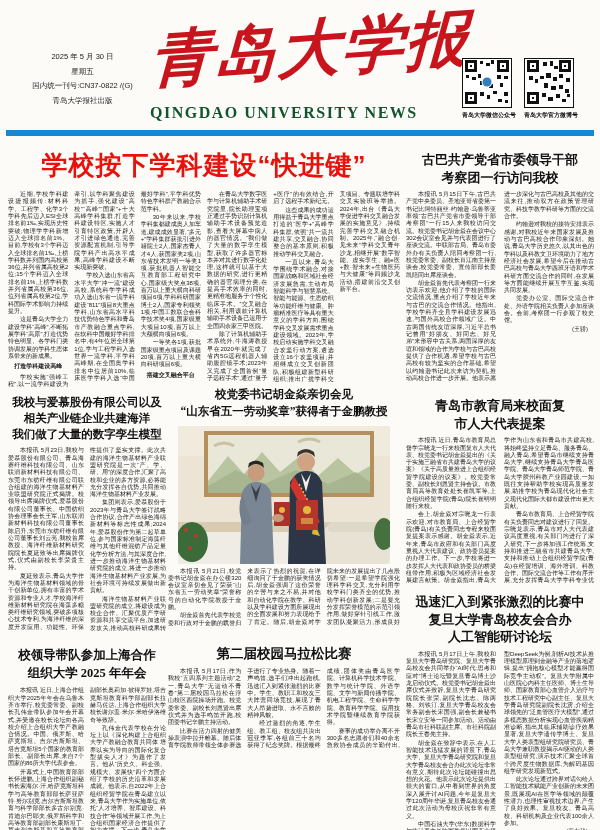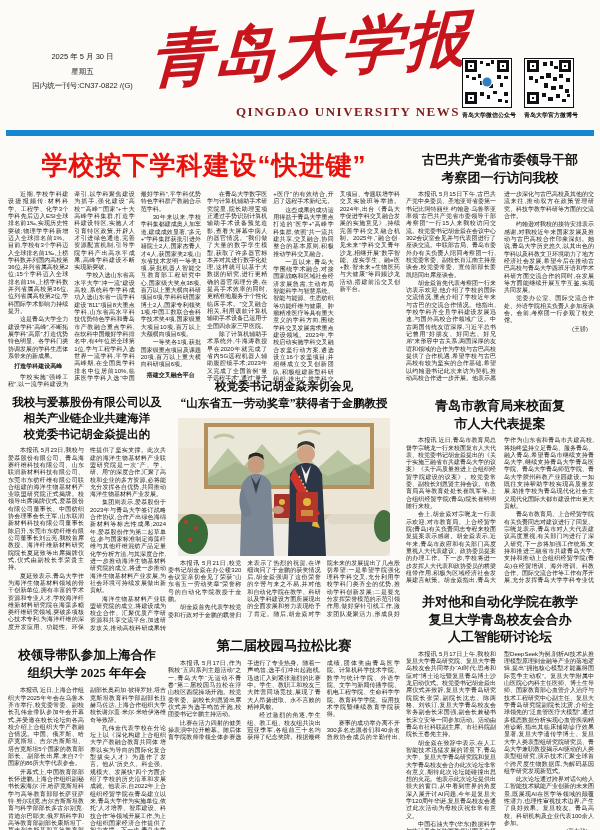--- a/index.html
+++ b/index.html
@@ -6,23 +6,23 @@
   body{width:600px;height:830px;background:#f6f5f1;font-family:"Liberation Sans",sans-serif;color:#1a1a1a;}
   .page{position:relative;width:600px;height:830px;background:#fcfbf8;overflow:hidden;}
 
   
   .mast-left{position:absolute;left:10px;top:50px;width:145px;text-align:center;
     font-size:7.5px;font-weight:normal;line-height:1.95;color:#222;}
   .mast-title{position:absolute;left:150px;top:4px;width:310px;text-align:center;
     font-family:"DejaVu Serif",serif;font-weight:bold;font-style:italic;
     color:#c8141d;font-size:62px;line-height:1.45;letter-spacing:2px;white-space:nowrap;}
   .mast-title span{display:inline-block;transform:rotate(-4deg) skewX(-6deg);}
-  .mast-en{position:absolute;left:150px;top:104px;width:310px;text-align:right;
-    font-family:"Liberation Serif",serif;font-weight:bold;color:#7f1d1d;
-    font-size:13px;letter-spacing:1.5px;}
+  .mast-en{position:absolute;left:150px;top:104px;width:310px;text-align:left;
+    font-family:"Liberation Serif",serif;font-weight:bold;color:#14532d;
+    font-size:16px;letter-spacing:1.5px;}
   .qr-wrap{position:absolute;left:462px;top:58px;display:flex;gap:12px;}
   .qr-box{width:50px;text-align:center;}
   .qr{width:48px;height:48px;background:#fff;border:1px solid #111;position:relative;}
   .qr-caption{font-size:6px;font-weight:bold;margin-top:3px;color:#111;white-space:nowrap;}
   .blue-bar{position:absolute;left:6px;right:6px;top:130px;height:6px;background:#1688d2;}
 
   
   .para{margin:0 0 1px 0;text-indent:2em;text-align:justify;}
   .subhead{font-weight:bold;text-align:center;margin:3px 0;}
   .sig{text-align:right;padding-right:6px;margin:1px 0 0 0;}
@@ -46,36 +46,37 @@
   .gap8{height:8px;} .gap6{height:6px;}
 
   
   .rail-left{position:absolute;left:8px;top:392px;width:158px;height:438px;}
   .lr-h{font-size:11.5px;line-height:1.4;margin:2px 0 5px 0;}
   .amoy-body{columns:2;column-gap:6px;height:188px;}
   .sco-h{font-size:12.5px;line-height:1.4;margin:12px 0 5px 0;}
   .sco-body{columns:2;column-gap:6px;height:150px;}
 
   
-  .mid{position:absolute;left:168px;top:376px;width:232px;height:438px;}
+  .mid{position:absolute;left:168px;top:384px;width:232px;height:438px;}
   .meet-h{font-size:11.5px;line-height:1.5;margin:2px 0 5px 0;}
   .photo{width:212px;height:138px;margin:2px auto 4px auto;display:block;}
   .meet-body{columns:3;column-gap:6px;height:62px;}
   .mar-h{font-size:13.5px;line-height:1.45;margin:14px 0 5px 0;}
   .mar-body{columns:3;column-gap:6px;height:86px;}
 </style>
 </head>
 <body>
 
 <div class="page">
 
   <div class="mast-left">
     <div>2025 年 5 月 30 日</div>
     <div>星期五</div>
     <div>国内统一刊号:CN37-0822 /(G)</div>
+    <div>青岛大学报社出版</div>
   </div>
 
   <div class="mast-title">
     <span>青岛大学报</span>
   </div>
   <div class="mast-en">QINGDAO UNIVERSITY NEWS</div>
 
   <div class="qr-wrap">
     <div class="qr-box">
       <div class="qr">
@@ -196,41 +197,41 @@
           <p class="para">本报讯 近日,青岛市教育局总督学宗晓龙一行来校面复市人大代表、校党委书记胡金焱提出的《关于实施三融省市共建青岛大学的议案》《关于高质量推进上合组织经贸学院建设的议案》。校党委常委、副校长刘恩贤主持会议。市教育局高等教育处处长崔凯军等,上合组织经贸学院(青岛)院长崔明明随行来校。</p>
           <p class="para">会上,胡金焱对宗晓龙一行表示欢迎,对市教育局、上合经贸学院(青岛)有关负责同志专程来校面复提案表示感谢。胡金焱表示,近年来,青岛市政府和有关部门高度重视人大代表建议、政协委员提案的办理工作。下一步,学校将进一步发挥人大代表和政协委员的桥梁纽带作用,积极为区域经济社会发展建言献策。胡金焱指出,青岛大学作为山东省和青岛市共建高校,将始终坚持立足青岛、服务青岛、融入青岛,希望青岛市继续支持青岛大学,继续支持青岛大学青岛医学院、青岛大学青岛师范学院、青岛大学胶州科教产业园建设,一如既往支持帮助学校实现高质量发展,助推学校为青岛现代化社会主义现代化国际大都市建设作出更大贡献。</p>
           <p class="para">青岛市教育局、上合经贸学院有关负责同志对建议进行了回复。宗晓龙表示,青岛市对人大代表建议高度重视,有关部门均进行了深入研究,下一步将加强工作统筹,支持和推进三融省市共建青岛大学,支持和推动上合组织经贸学院(青岛)在经贸培训、海外培训、科教合作、国际交流合作等工作有序开展,充分发挥青岛大学学科专业优势,高质量推进上合组织经贸学院建设。</p>
         </div>
     </div>
 
     <div class="gap6"></div>
 
     <div>
       <div class="serifhead rr-h">
-          <div>并对他和自动化学院在教学</div>
+          <div>迅速汇入到紧张激烈的比赛中</div>
           <div>复旦大学青岛校友会合办</div>
           <div>人工智能研讨论坛</div>
         </div>
       <div class="rr-body ai-body flow">
           <p class="para">本报讯 5月17日上午,我校和复旦大学青岛研究院、复旦大学青岛校友会共同举办“AI时代:思考和应对”博士论坛暨复旦青岛博士沙龙启动仪式。校党委书记胡金焱出席仪式并致辞,复旦大学青岛研究院院长张荣,副院长沈志、陈两格、刘铁汀,复旦大学青岛校友会常务副会长宋国强,副会长兼秘书长宋立安等一同参加活动。活动由青岛市社科联副主席、市社科院副院长王春先主持。</p>
           <p class="para">胡金焱在致辞中表示,在人工智能技术迅猛发展的背景下,青岛大学、复旦大学青岛研究院和复旦大学青岛校友会合办此次论坛非常有意义,期待此次论坛能碰撞出思想的火花。他表示此次论坛提供出很大的窗口,从中看到世界的角度深入展开讨AI问题,今年是复旦大学120周年华诞,复旦青岛校友会通过此次活动为母校庆祝非常有意义。</p>
           <p class="para">中国石油大学(华东)数据科学与统计系主任陈军教授以国产大模型DeepSeek为例,剖析AI技术从推理模型原理到金融等产业的落地逻辑,提出“拥抱核心模型才能赢得国际竞争主动权”。复旦大学附属中山医院心内科主任医师、博士生导师、国家教育部心血管介入治疗与技术工程研究中心副主任、复旦大学青岛研究院副院长沈雳,介绍全球领先的“泛血管医疗大模型”,通过多模态数据分析实现心血管疾病精准诊断,指出其临床辅助诊疗效果显著,复旦大学遗传学博士、复旦大学人类表型组研究院研究员、青岛大学兼职教授揭示AI驱动的人类表型组研究,演示技术汇聚全球首个跨尺度生物数据库,为解码基因组学研究发现新范式。</p>
           <p class="para">此次论坛通过跨界对话勾绘人工智能技术赋能产业创新的未来图景,既展现AI在医学等领域的颠覆性潜力,也理性审视技术边界,产生了良好效果。复旦校友、青岛高校、科研机构及企业代表100余人参加。</p>
           <div class="sig">(高存玲)</div>
         </div>
     </div>
   </div>
 
   <div class="rail-left">
 
     <div>
       <div class="serifhead lr-h">
           <div>我校与爱慕股份有限公司以及</div>
           <div>相关产业链企业共建海洋</div>
-          <div>校党委书记胡金焱提出的</div>
+          <div>我们做了大量的数字孪生模型</div>
         </div>
       <div class="amoy-body flow">
           <p class="para">本报讯 5月23日,我校与爱慕股份有限公司、青岛海赛纤维科技有限公司、山东联润新材料科技有限公司、东莞市东纺纤维有限公司联合组建的海洋生物基材料产业联盟研究院正式揭牌。校领导出席揭牌仪式,爱慕股份有限公司董事长、中国纺织协会理事会长王军,山东联润新材料科技有限公司董事长陈启升,东莞市东纺纤维有限公司董事长刘云亮,我校首席教授、海洋纤维新材料研究院院长夏延致等出席揭牌仪式,仪式由副校长李荣贵主持。</p>
           <p class="para">夏延致表示,青岛大学作为海洋生物基材料领域的骨干创新单位,拥有丰富的学术资源和专业人才,学校海洋纤维新材料研究院在海藻多糖类纤维研究领域,突破多项核心技术专利,为海洋纤维的深度开发应用、功能性、环保性提供了坚实支撑。此次共建的海洋生物基材料产业联盟研究院是一次“产、学、研、用”的深度合作,汇聚了高校和企业的多方资源,必将能充分发挥各自优势,共同推动海洋生物基材料产业发展。</p>
           <p class="para">集团则表示,爱慕股份于2023年与青岛大学签订战略合作协议,合作产出绿色海绵新材料等标志性成果;2024年,爱慕股份作为第二起草单位,参与国家标准制定海藻纤维与其他纤维混纺产品定量化学分析方法,与其深度合作,进一步推动海洋生物基材料研究院的成立,将进一步推动海洋生物基材料产业发展,为社会环境可持续发展做出新贡献。</p>
           <p class="para">海洋生物基材料产业联盟研究院的成立,将建设成为校企合作、汇聚优质产学研资源和共享交流平台,加速研发攻关,推动高校科研成果转化和共性技术难题攻关,加速形成新质生产力,为全国可持续发展事业贡献有力支撑。</p>
         </div>
     </div>
 
     <div>

